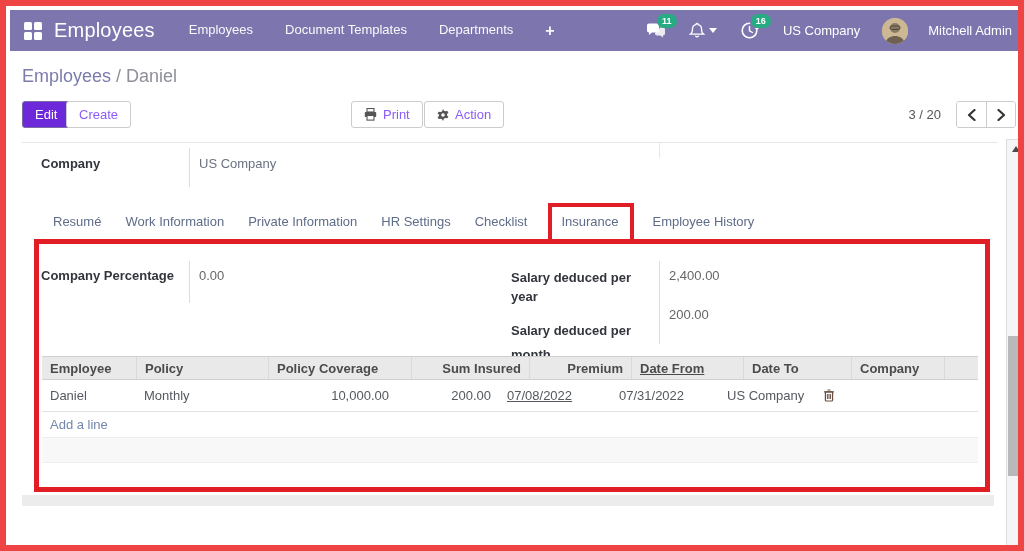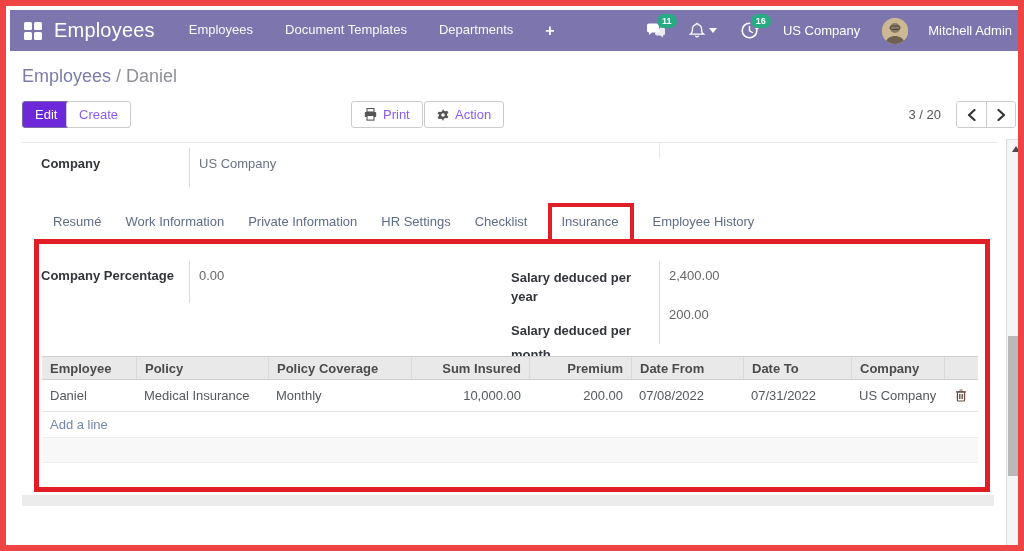--- a/index.html
+++ b/index.html
@@ -84,21 +84,21 @@
            border-bottom:1px solid #cfcfcf; font-weight:700; color:#4b4b4b; }
   .thead .tcell + .tcell { border-left:1px solid #d9d9d9; }
   .tbody-row { height:32px; color:#55585e; border-bottom:1px solid #e3e3e3; cursor:pointer; }
   .addline-row { height:26px; border-bottom:1px solid #ededed; }
   .addline { color:#7486ab; cursor:pointer; padding:0 8px; font-size:13px;
              display:flex; align-items:center; height:100%; }
   .empty-row1 { height:25px; background:#f8f8f8; border-bottom:1px solid #efefef; }
   .empty-row2 { height:24px; background:#fff; }
   .c0{width:94px;} .c1{width:132px;} .c2{width:143px;}
   .c3{width:118px; justify-content:flex-end;} .c4{width:102px; justify-content:flex-end;}
-  .c5{width:112px;} .c6{width:108px;text-align:center;} .c7{width:93px;}
+  .c5{width:112px;text-decoration:underline;} .c6{width:108px;text-align:center;} .c7{width:93px;}
   .c8{width:34px; justify-content:center;}
   .trash-btn { cursor:pointer; display:flex; align-items:center; }
 
   
   .sheet-bottom-strip { position:absolute; left:16px; top:489px; width:972px; height:11px;
                         background:#ececec; }
 
   
   .scrollbar-track { position:absolute; left:1000px; top:133px; width:21px; height:416px;
                      background:#f5f5f5; border:1px solid #ddd; }
@@ -237,21 +237,20 @@
       <div class="tcell c2">Policy Coverage</div>
       <div class="tcell c3">Sum Insured</div>
       <div class="tcell c4">Premium</div>
       <div class="tcell c5">Date From</div>
       <div class="tcell c6">Date To</div>
       <div class="tcell c7">Company</div>
       <div class="tcell c8"></div>
     </div>
     <div class="trow tbody-row">
       <div class="tcell c0">Daniel</div>
-      <div class="tcell c1">Medical Insurance</div>
       <div class="tcell c2">Monthly</div>
       <div class="tcell c3">10,000.00</div>
       <div class="tcell c4">200.00</div>
       <div class="tcell c5">07/08/2022</div>
       <div class="tcell c6">07/31/2022</div>
       <div class="tcell c7">US Company</div>
       <div class="tcell c8">
         <span class="trash-btn">
           <svg width="12" height="13" viewBox="0 0 12 13">
             <path d="M4.5 1h3M1 2.8h10" stroke="#6b4f43" stroke-width="1.2" fill="none"></path>

